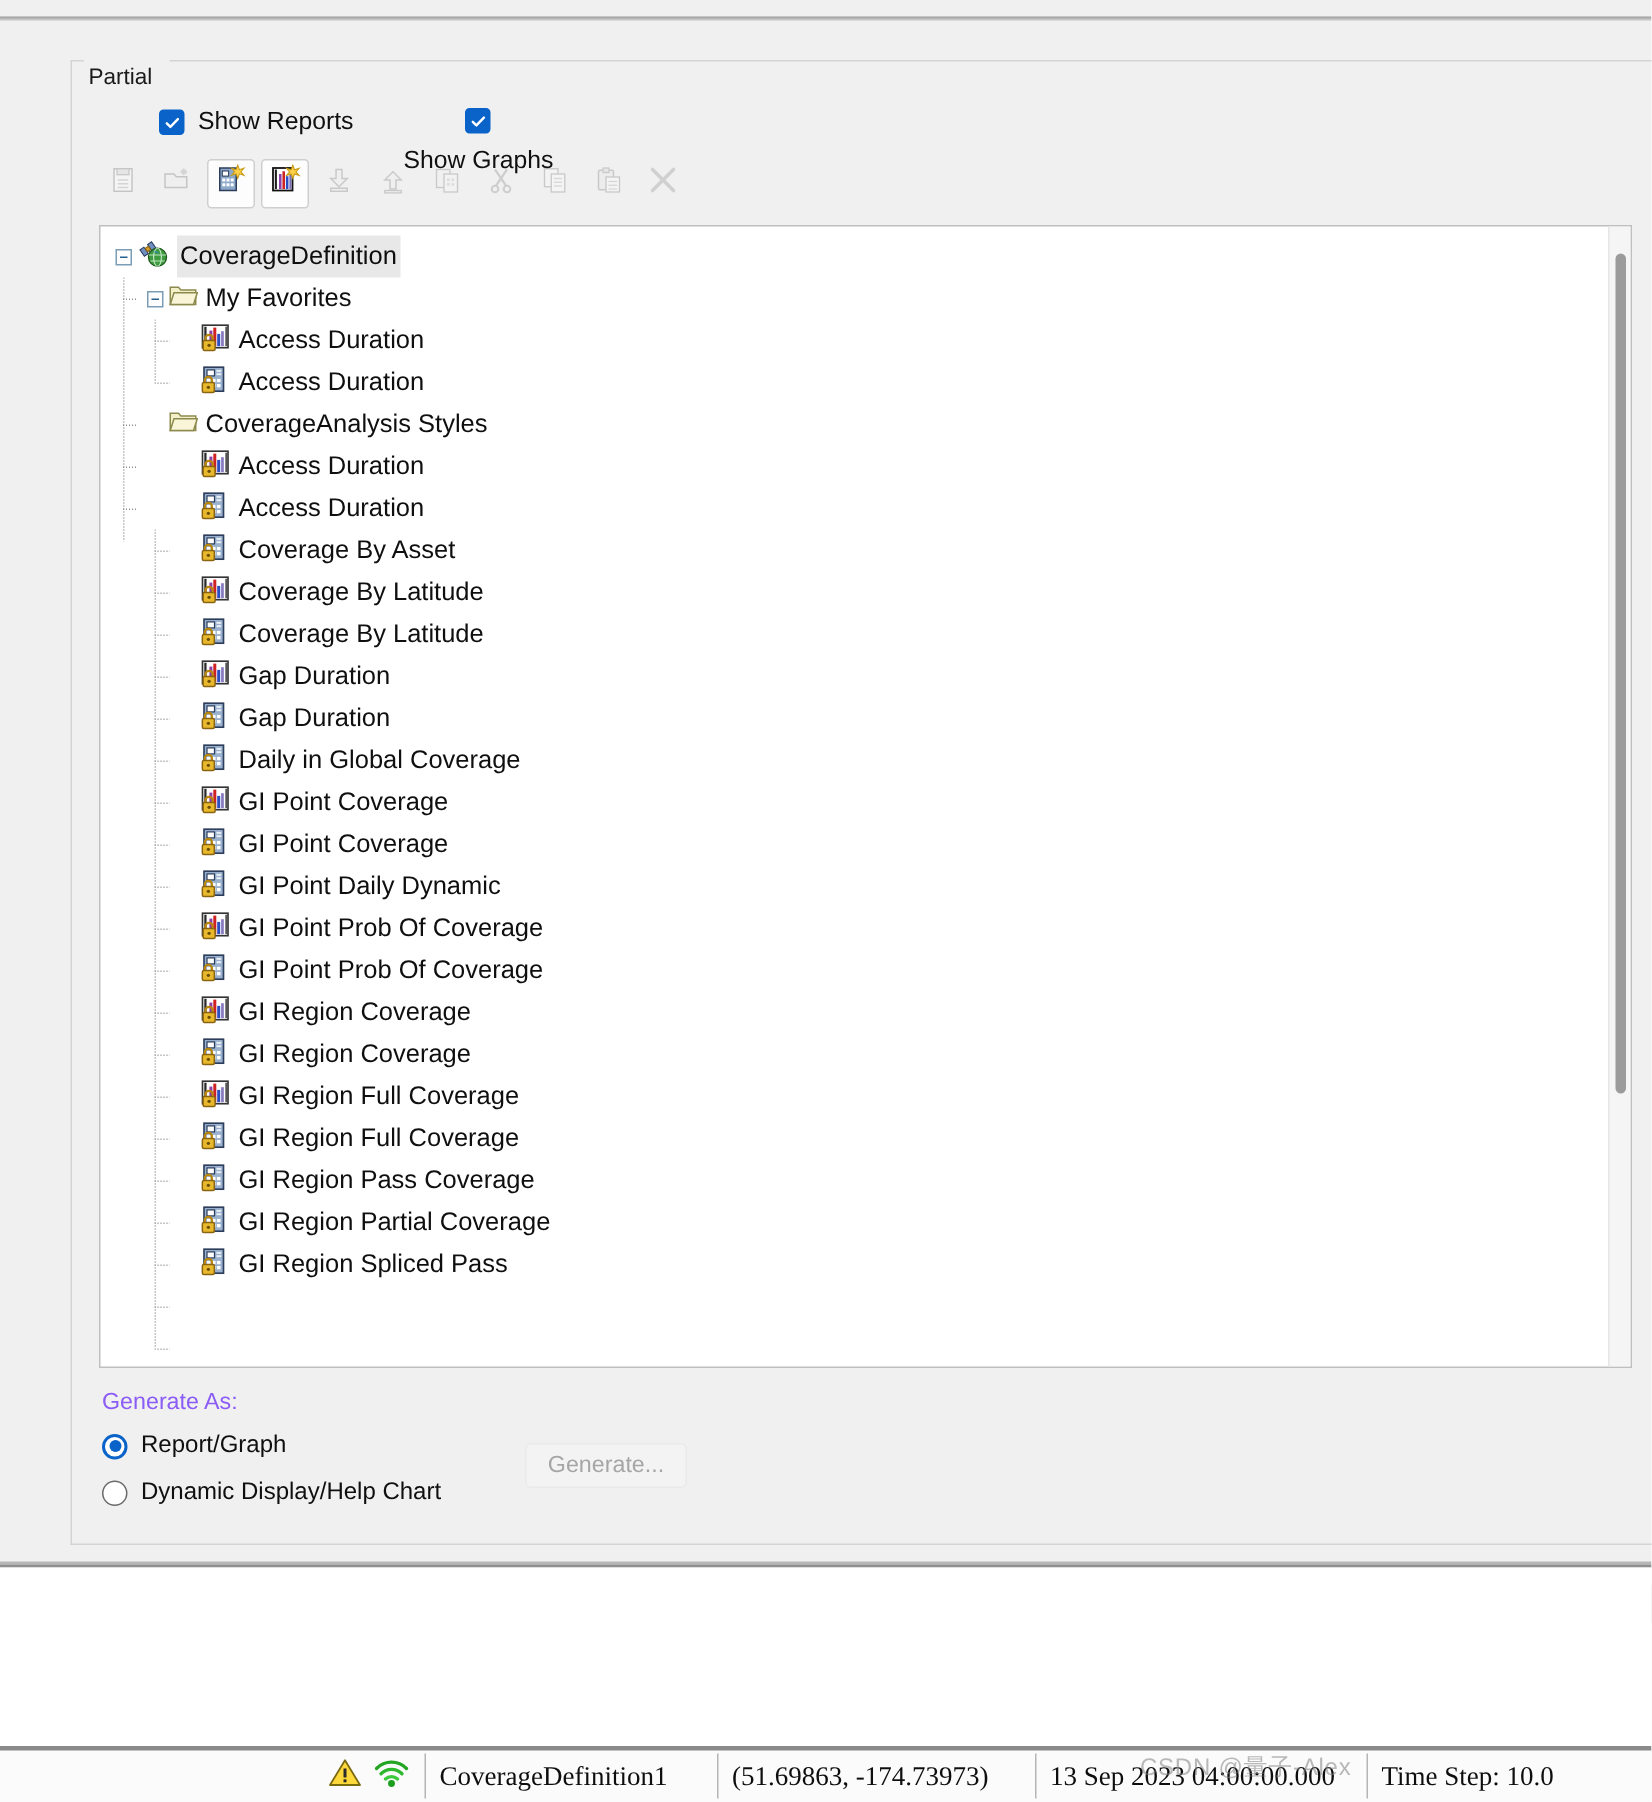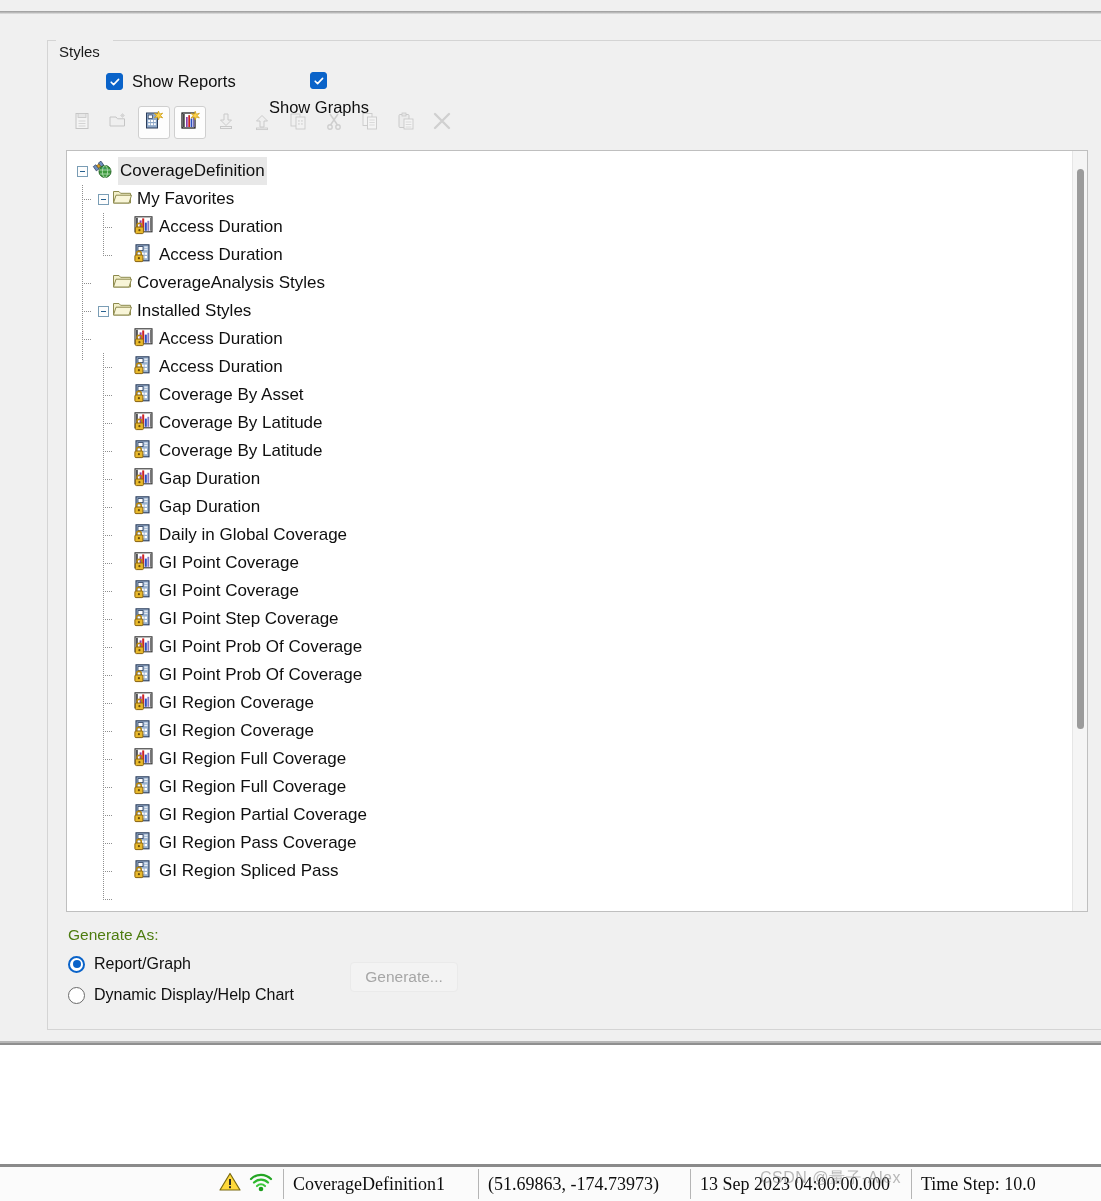--- a/index.html
+++ b/index.html
@@ -125,21 +125,21 @@
     background: #f5f5f5; border-left: 1px solid #e6e6e6;
   }
   .vthumb {
     position: absolute; left: 4px; top: 18px; width: 7px; height: 560px;
     background: #9b9b9b; border-radius: 4px;
   }
 
   
   .gen-label {
     position: absolute; left: 68px; top: 912px;
-    font-size: 15.5px; color: #4d7c0f;
+    font-size: 15.5px; color: #8b5cf6;
   }
   .radio {
     position: absolute; display: flex; align-items: center; gap: 9px;
     font-size: 16px; color: #0f0f0f;
   }
   .radio .rb {
     width: 17px; height: 17px; border-radius: 50%;
     border: 1.6px solid #6b6b6b; background: #fff;
     display:flex; align-items:center; justify-content:center; flex:0 0 auto;
   }
@@ -196,21 +196,21 @@
 <div id="root">
 
   <div class="top-white"></div>
   <div class="top-rule"></div>
 
   <div class="dialog">
 
     <div class="groupbox"></div>
     <div class="groupbox-top-left"></div>
     <div class="groupbox-top-right"></div>
-    <div class="group-legend">Styles</div>
+    <div class="group-legend">Partial</div>
 
     <div class="cbox" id="cb-reports" style="left:106px; top:58px;">
       <span class="box">
         <svg width="12" height="12" viewBox="0 0 12 12">
             <path d="M2.2 6.2 L4.6 8.6 L9.6 3.4" fill="none" stroke="#ffffff" stroke-width="1.6" stroke-linecap="round" stroke-linejoin="round"></path>
           </svg>
       </span>
       <span>Show Reports</span>
     </div>
 
@@ -435,31 +435,20 @@
             <span class="tspace" style="width: 31px;"></span>
             <span class="tspace" style="width: 14px;"></span>
             <span class="ic"><svg width="20" height="18" viewBox="0 0 20 18">
                 <path d="M1.5 15 V3.5 H7 L8.6 5.3 H18.5 V15 Z" fill="#f2efc9" stroke="#8d8a4e" stroke-width="1"></path>
                 <path d="M1.5 15 L4 7.2 H19.5 L17 15 Z" fill="#f8f5d8" stroke="#8d8a4e" stroke-width="1"></path>
               </svg></span>
             <span class="gap6"></span>
             <span class="lbl">CoverageAnalysis Styles</span>
           </div>
           <div class="trow">
-            <span class="tspace" style="width: 31px;"></span>
-            <span class="toggler"></span>
-            <span class="gap3"></span>
-            <span class="ic"><svg width="20" height="18" viewBox="0 0 20 18">
-                <path d="M1.5 15 V3.5 H7 L8.6 5.3 H18.5 V15 Z" fill="#f2efc9" stroke="#8d8a4e" stroke-width="1"></path>
-                <path d="M1.5 15 L4 7.2 H19.5 L17 15 Z" fill="#f8f5d8" stroke="#8d8a4e" stroke-width="1"></path>
-              </svg></span>
-            <span class="gap6"></span>
-            <span class="lbl">Installed Styles</span>
-          </div>
-          <div class="trow">
             <span class="tspace" style="width: 52px;"></span>
             <span class="tspace" style="width: 14px;"></span>
             <span class="ic"><svg width="21" height="20" viewBox="0 0 21 20">
                 <rect x="2" y="1.8" width="17" height="15" fill="#ffffff" stroke="#333" stroke-width="1.1"></rect>
                 <rect x="3.2" y="2.8" width="1.5" height="13" fill="#2a2a2a"></rect>
                 <rect x="6.6" y="5.4" width="2" height="10.4" fill="#8b3fa8"></rect>
                 <rect x="9.2" y="3.4" width="2" height="12.4" fill="#cf2222"></rect>
                 <rect x="11.8" y="7.6" width="2" height="8.2" fill="#2b4fc2"></rect>
                 <rect x="14.4" y="5.8" width="1.8" height="10" fill="#8679c0"></rect>
                 <rect x="17.2" y="2.8" width="1.3" height="13" fill="#555"></rect>
@@ -684,21 +673,21 @@
                 <rect x="5" y="13" width="2.4" height="2.2" fill="#ffffff"></rect>
                 <rect x="8.3" y="13" width="2.4" height="2.2" fill="#ffffff"></rect>
                 <rect x="11.6" y="13" width="2.4" height="2.2" fill="#ffffff"></rect>
                 <g transform="translate(0.5,8)">
                   <path d="M3 4.2 V2.6 a2.4 2.4 0 0 1 4.8 0 V4.2" fill="none" stroke="#b8860b" stroke-width="1.5"></path>
                   <rect x="1.4" y="4" width="8" height="6.6" rx="1" fill="#e8b92c" stroke="#8a6410" stroke-width="1"></rect>
                   <circle cx="5.4" cy="7.2" r="1.1" fill="#6b4d08"></circle>
                 </g>
               </svg></span>
             <span class="gap6"></span>
-            <span class="lbl">GI Point Step Coverage</span>
+            <span class="lbl">GI Point Daily Dynamic</span>
           </div>
           <div class="trow">
             <span class="tspace" style="width: 52px;"></span>
             <span class="tspace" style="width: 14px;"></span>
             <span class="ic"><svg width="21" height="20" viewBox="0 0 21 20">
                 <rect x="2" y="1.8" width="17" height="15" fill="#ffffff" stroke="#333" stroke-width="1.1"></rect>
                 <rect x="3.2" y="2.8" width="1.5" height="13" fill="#2a2a2a"></rect>
                 <rect x="6.6" y="5.4" width="2" height="10.4" fill="#8b3fa8"></rect>
                 <rect x="9.2" y="3.4" width="2" height="12.4" fill="#cf2222"></rect>
                 <rect x="11.8" y="7.6" width="2" height="8.2" fill="#2b4fc2"></rect>
@@ -836,44 +825,44 @@
                 <rect x="5" y="13" width="2.4" height="2.2" fill="#ffffff"></rect>
                 <rect x="8.3" y="13" width="2.4" height="2.2" fill="#ffffff"></rect>
                 <rect x="11.6" y="13" width="2.4" height="2.2" fill="#ffffff"></rect>
                 <g transform="translate(0.5,8)">
                   <path d="M3 4.2 V2.6 a2.4 2.4 0 0 1 4.8 0 V4.2" fill="none" stroke="#b8860b" stroke-width="1.5"></path>
                   <rect x="1.4" y="4" width="8" height="6.6" rx="1" fill="#e8b92c" stroke="#8a6410" stroke-width="1"></rect>
                   <circle cx="5.4" cy="7.2" r="1.1" fill="#6b4d08"></circle>
                 </g>
               </svg></span>
             <span class="gap6"></span>
+            <span class="lbl">GI Region Pass Coverage</span>
+          </div>
+          <div class="trow">
+            <span class="tspace" style="width: 52px;"></span>
+            <span class="tspace" style="width: 14px;"></span>
+            <span class="ic"><svg width="21" height="20" viewBox="0 0 21 20">
+                <rect x="3" y="1.8" width="13" height="16" fill="#9ab2cf" stroke="#2c3e5c" stroke-width="1.1"></rect>
+                <rect x="5" y="3.6" width="5" height="4" fill="#ffffff" stroke="#2c3e5c" stroke-width=".8"></rect>
+                <rect x="11.3" y="3.6" width="3.2" height="1.3" fill="#e9eef5"></rect>
+                <rect x="11.3" y="5.8" width="3.2" height="1.3" fill="#e9eef5"></rect>
+                <rect x="5" y="9.6" width="2.4" height="2.2" fill="#ffffff"></rect>
+                <rect x="8.3" y="9.6" width="2.4" height="2.2" fill="#ffffff"></rect>
+                <rect x="11.6" y="9.6" width="2.4" height="2.2" fill="#ffffff"></rect>
+                <rect x="5" y="13" width="2.4" height="2.2" fill="#ffffff"></rect>
+                <rect x="8.3" y="13" width="2.4" height="2.2" fill="#ffffff"></rect>
+                <rect x="11.6" y="13" width="2.4" height="2.2" fill="#ffffff"></rect>
+                <g transform="translate(0.5,8)">
+                  <path d="M3 4.2 V2.6 a2.4 2.4 0 0 1 4.8 0 V4.2" fill="none" stroke="#b8860b" stroke-width="1.5"></path>
+                  <rect x="1.4" y="4" width="8" height="6.6" rx="1" fill="#e8b92c" stroke="#8a6410" stroke-width="1"></rect>
+                  <circle cx="5.4" cy="7.2" r="1.1" fill="#6b4d08"></circle>
+                </g>
+              </svg></span>
+            <span class="gap6"></span>
             <span class="lbl">GI Region Partial Coverage</span>
-          </div>
-          <div class="trow">
-            <span class="tspace" style="width: 52px;"></span>
-            <span class="tspace" style="width: 14px;"></span>
-            <span class="ic"><svg width="21" height="20" viewBox="0 0 21 20">
-                <rect x="3" y="1.8" width="13" height="16" fill="#9ab2cf" stroke="#2c3e5c" stroke-width="1.1"></rect>
-                <rect x="5" y="3.6" width="5" height="4" fill="#ffffff" stroke="#2c3e5c" stroke-width=".8"></rect>
-                <rect x="11.3" y="3.6" width="3.2" height="1.3" fill="#e9eef5"></rect>
-                <rect x="11.3" y="5.8" width="3.2" height="1.3" fill="#e9eef5"></rect>
-                <rect x="5" y="9.6" width="2.4" height="2.2" fill="#ffffff"></rect>
-                <rect x="8.3" y="9.6" width="2.4" height="2.2" fill="#ffffff"></rect>
-                <rect x="11.6" y="9.6" width="2.4" height="2.2" fill="#ffffff"></rect>
-                <rect x="5" y="13" width="2.4" height="2.2" fill="#ffffff"></rect>
-                <rect x="8.3" y="13" width="2.4" height="2.2" fill="#ffffff"></rect>
-                <rect x="11.6" y="13" width="2.4" height="2.2" fill="#ffffff"></rect>
-                <g transform="translate(0.5,8)">
-                  <path d="M3 4.2 V2.6 a2.4 2.4 0 0 1 4.8 0 V4.2" fill="none" stroke="#b8860b" stroke-width="1.5"></path>
-                  <rect x="1.4" y="4" width="8" height="6.6" rx="1" fill="#e8b92c" stroke="#8a6410" stroke-width="1"></rect>
-                  <circle cx="5.4" cy="7.2" r="1.1" fill="#6b4d08"></circle>
-                </g>
-              </svg></span>
-            <span class="gap6"></span>
-            <span class="lbl">GI Region Pass Coverage</span>
           </div>
           <div class="trow">
             <span class="tspace" style="width: 52px;"></span>
             <span class="tspace" style="width: 14px;"></span>
             <span class="ic"><svg width="21" height="20" viewBox="0 0 21 20">
                 <rect x="3" y="1.8" width="13" height="16" fill="#9ab2cf" stroke="#2c3e5c" stroke-width="1.1"></rect>
                 <rect x="5" y="3.6" width="5" height="4" fill="#ffffff" stroke="#2c3e5c" stroke-width=".8"></rect>
                 <rect x="11.3" y="3.6" width="3.2" height="1.3" fill="#e9eef5"></rect>
                 <rect x="11.3" y="5.8" width="3.2" height="1.3" fill="#e9eef5"></rect>
                 <rect x="5" y="9.6" width="2.4" height="2.2" fill="#ffffff"></rect>

